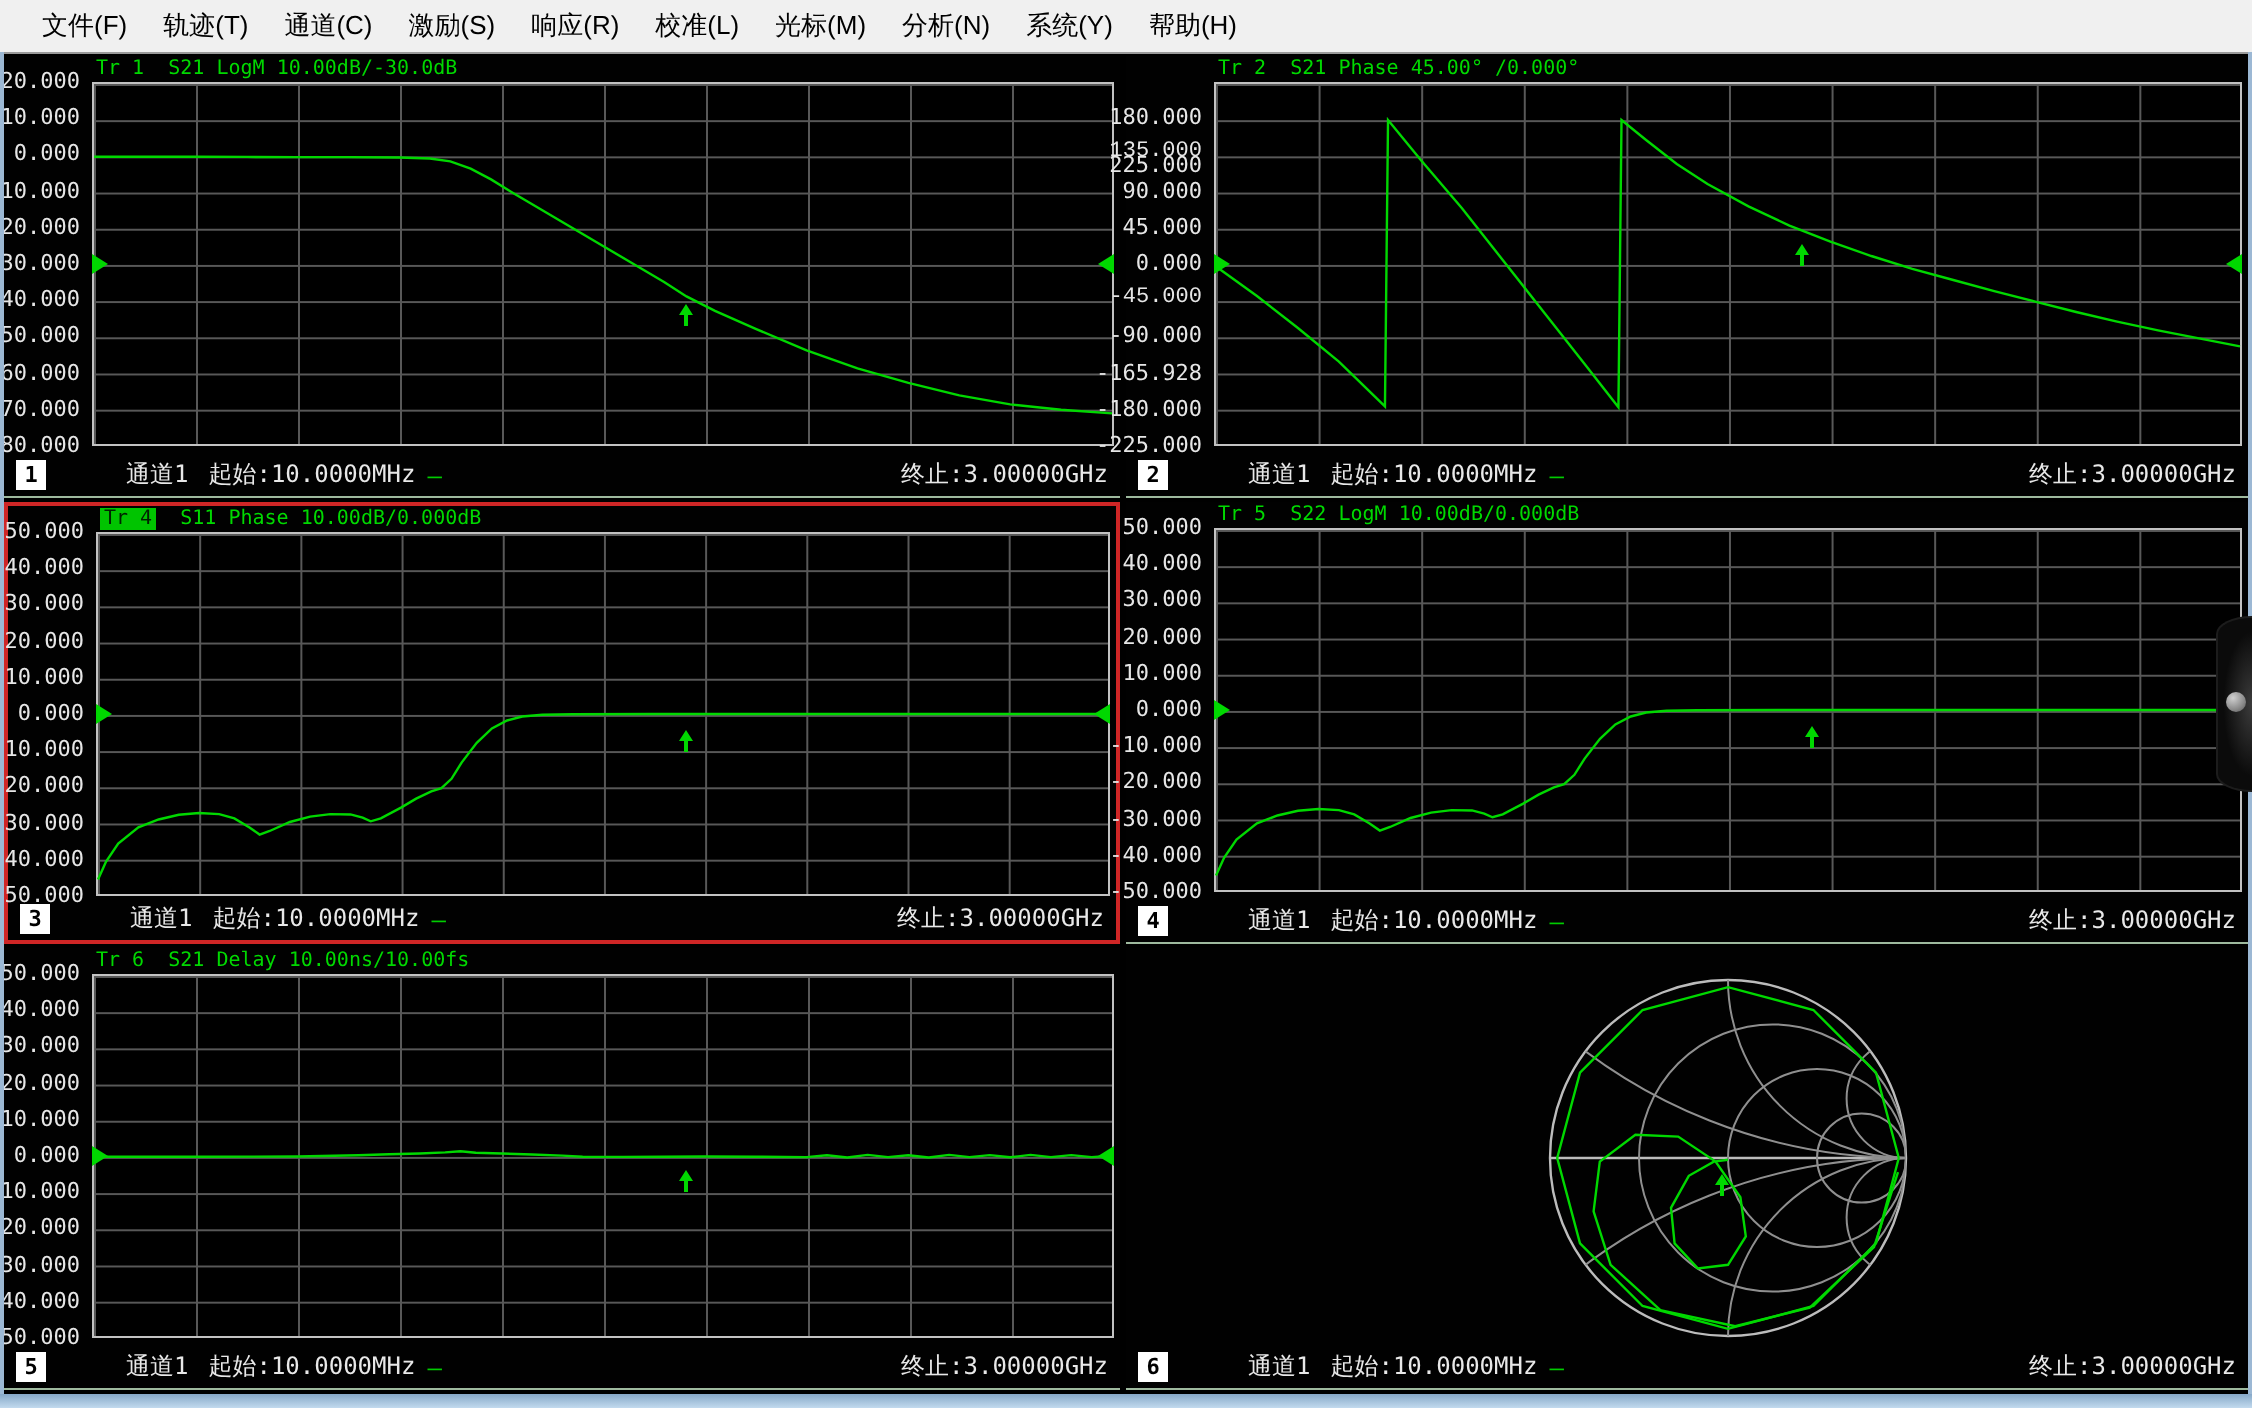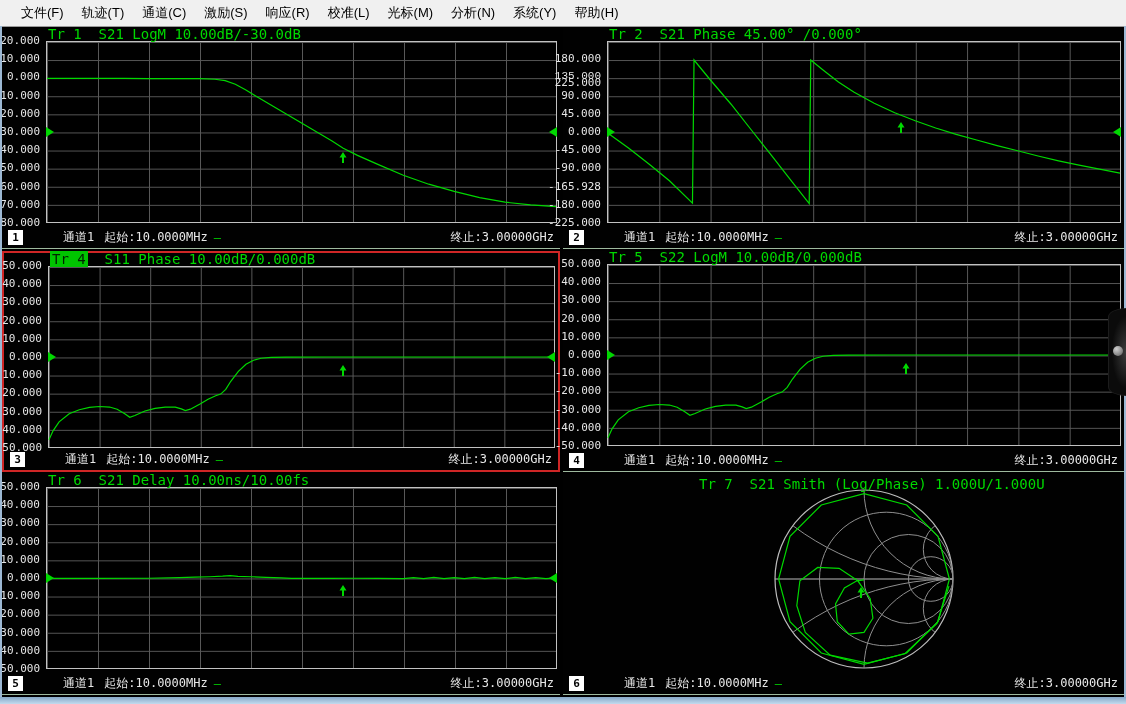--- a/index.html
+++ b/index.html
@@ -15,21 +15,21 @@
   .edge-b{position:absolute;left:0;right:0;bottom:0;height:7px;
           background:linear-gradient(#86a8c8,#c2daee);z-index:41;}
   
   .panel{position:absolute;background:#010101;border-bottom:1px solid #9eb99e;box-sizing:border-box;}
   .p0{left:2px;top:28px;width:558px;height:221px;}
   .p1{left:563px;top:28px;width:561px;height:221px;}
   .p2{left:2px;top:251px;width:558px;height:221px;border:2px solid #cf2626;}
   .p3{left:563px;top:251px;width:561px;height:221px;}
   .p4{left:2px;top:474px;width:558px;height:221px;}
   .p5{left:563px;top:474px;width:561px;height:221px;}
-  .ph{position:absolute;top:0;left:46px;height:13px;line-height:13px;font-size:14px;
+  .ph{position:absolute;top:0;left:46px;height:13px;line-height:13px;font-size:10px;
       color:#00d800;white-space:pre;z-index:5;}
   .p5 .ph{left:136px;top:4px;}
   .tr-hl{background:#00c400;color:#012201;padding:0 2px;}
   .yticks{position:absolute;left:0;top:13px;width:41px;height:182px;font-size:11px;color:#e6e6e6;}
   .yticks span{position:absolute;right:3px;white-space:nowrap;}
   .plotbox{position:absolute;left:44px;top:13px;right:3px;height:182px;box-sizing:border-box;
            border:1px solid #c2c2c2;background-color:#000;
            background-image:linear-gradient(to right,#585858 1px,transparent 1px),
                             linear-gradient(to bottom,#585858 1px,transparent 1px);
            background-size:calc(10% + 0.1px) calc(10% + 0.1px);}
@@ -117,21 +117,21 @@
 
   <div class="panel p1">
     <div class="ph"><span>Tr 2</span><span>  S21 Phase 45.00° /0.000°</span></div>
     <div class="yticks">
         <span style="top: calc(0% - 7px); margin-top: 42px;">225.000</span>
         <span style="top: calc(10% - 7px);">180.000</span>
         <span style="top: calc(20% - 7px); font-family: Liberation Mono, monospace;">135.000</span>
         <span style="top: calc(30% - 7px);">90.000</span>
         <span style="top: calc(40% - 7px);">45.000</span>
         <span style="top: calc(50% - 7px);">0.000</span>
-        <span style="top: calc(60% - 7px);">-45.000</span>
+        <span style="top: calc(60% - 7px); font-family: Liberation Mono, monospace;">-45.000</span>
         <span style="top: calc(70% - 7px); margin-left: 24px;">-90.000</span>
         <span style="top: calc(80% - 7px);">-165.928</span>
         <span style="top: calc(90% - 7px);">-180.000</span>
         <span style="top: calc(100% - 7px);">-225.000</span>
       </div>
     <div class="plotbox">
       <svg class="trace" viewBox="0 0 1000 1000" preserveAspectRatio="none">
           <polyline points="0.0,506.7 40.0,588.9 80.0,677.8 120.0,771.1 165.0,895.6 168.0,100.0 200.0,211.1 240.0,344.4 280.0,488.9 320.0,633.3 360.0,777.8 393.0,897.8 396.0,100.0 420.0,155.6 450.0,222.2 480.0,277.8 520.0,340.0 560.0,393.3 600.0,437.8 640.0,477.8 680.0,513.3 720.0,544.4 760.0,575.6 800.0,604.4 840.0,633.3 880.0,660.0 920.0,684.4 960.0,706.7 1000.0,728.9" class="tl"></polyline>
         </svg>
       <div class="refL" style="top: calc(50% - 5px);"></div>
@@ -249,21 +249,20 @@
       <span class="numbox">5</span>
       <span class="chname">通道1</span>
       <span>起始:10.0000MHz</span>
       <span class="dash">—</span>
       <span class="spacer"></span>
       <span>终止:3.00000GHz</span>
     </div>
   </div>
 
   <div class="panel p5">
-    <div class="ph"><span>Tr 7</span><span>  S21 Smith (Log/Phase) 1.000U/1.000U</span></div>
     <svg class="smith" viewBox="0 0 559 198">
       <defs>
           <clipPath id="smclip">
             <circle cx="300" cy="105" r="89"></circle>
           </clipPath>
         </defs>
       <circle class="sgrid-main" cx="300" cy="105" r="89"></circle>
       <line class="sgrid-main" x1="211" y1="105" x2="389" y2="105"></line>
       <g clip-path="url(#smclip)">
         <circle class="sgrid" cx="322.3" cy="105" r="66.8"></circle>

